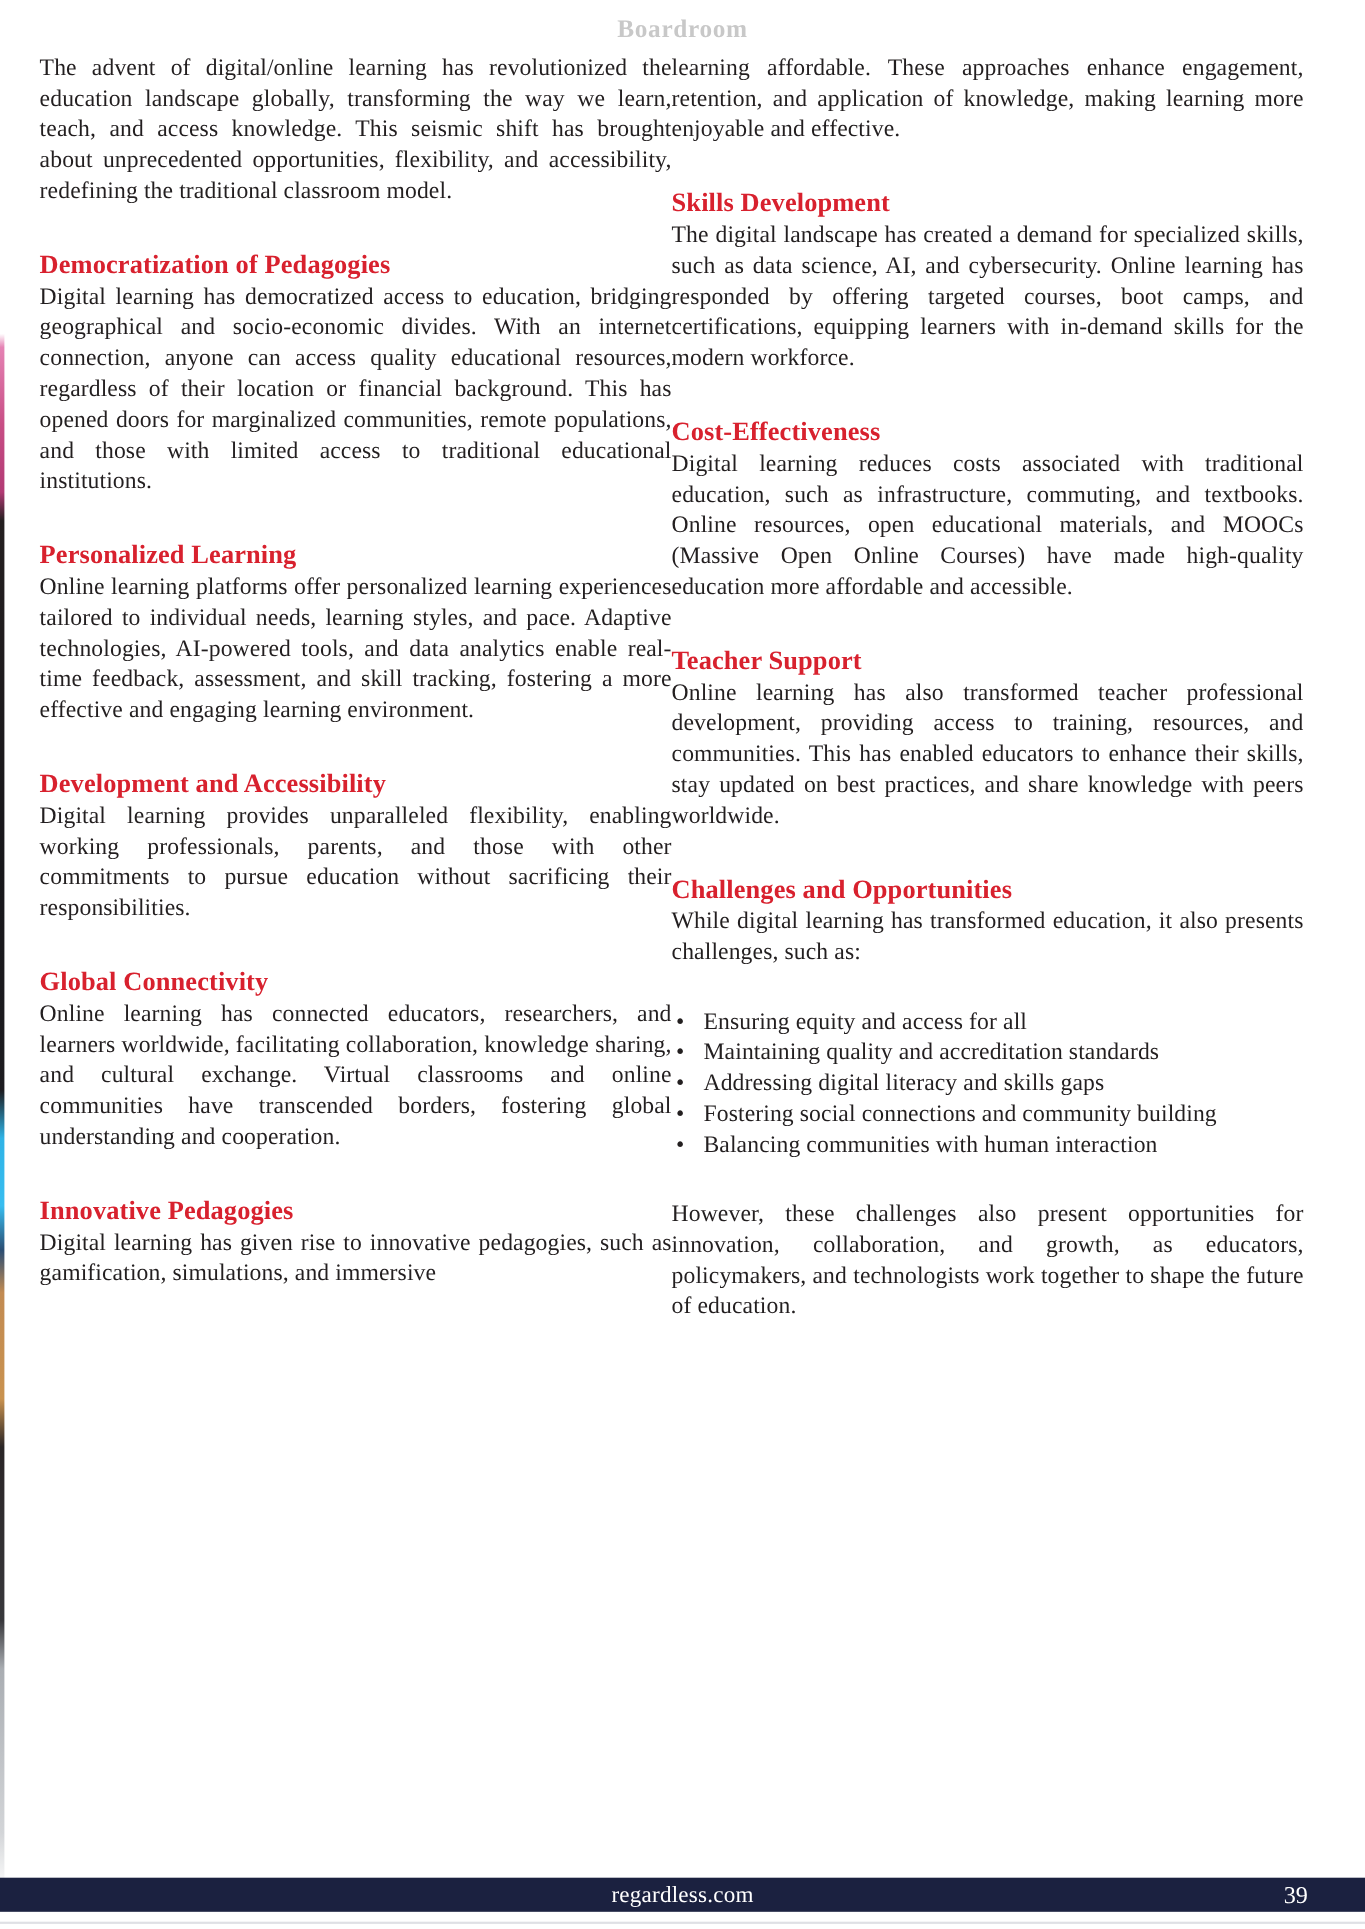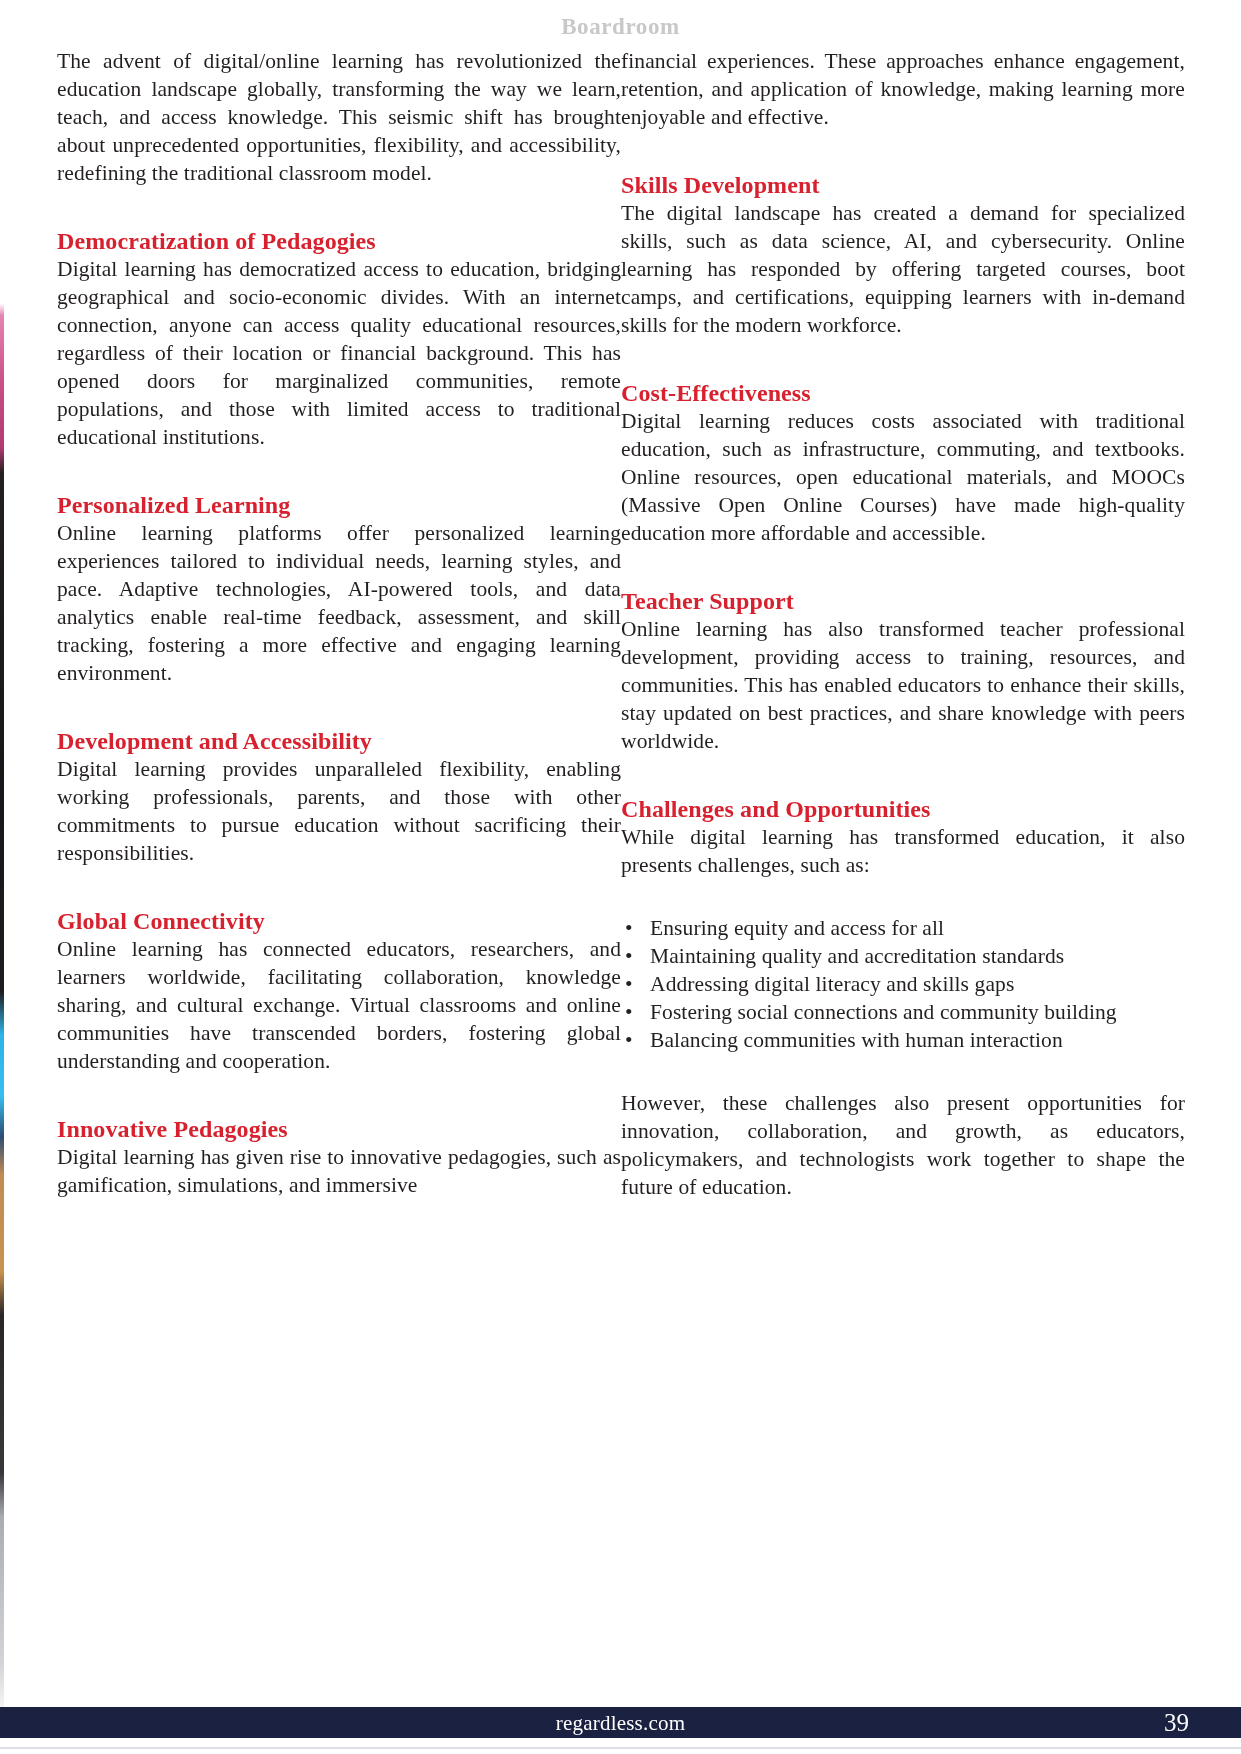--- a/index.html
+++ b/index.html
@@ -39,21 +39,21 @@
     margin-top:12px;
     text-align:center;
     font-size:23px;
     font-weight:700;
     letter-spacing:.6px;
     color:var(--brand-gray);
     line-height:30px;
   }
   .content{
     display:flex;
-    padding:0 56px 0 57px;
+    padding:0 56px 0 36px;
     margin-top:5px;
   }
   .col{
     flex:1 1 0;
     min-width:0;
   }
   .body-text, .bullets li{
     font-size:21.5px;
     line-height:28px;
     letter-spacing:.1px;
@@ -100,21 +100,21 @@
     transform:translate(-50%,-50%);
     font-size:21px;
     letter-spacing:.2px;
     white-space:nowrap;
   }
   .footer-page{
     position:absolute;
     right:52px;
     top:50%;
     transform:translateY(-50%);
-    font-size:25px;
+    font-size:22px;
   }
   .footer-hairline{
     position:absolute;
     left:0;right:0;
     bottom:5px;
     height:2px;
     background:#c4c6cf;
     opacity:.55;
   }
 </style>
@@ -152,21 +152,21 @@
         <p class="body-text">Online learning has connected educators, researchers, and learners worldwide, facilitating collaboration, knowledge sharing, and cultural exchange. Virtual classrooms and online communities have transcended borders, fostering global understanding and cooperation.</p>
       </section>
 
       <section class="section">
         <h3 class="section-heading">Innovative Pedagogies</h3>
         <p class="body-text">Digital learning has given rise to innovative pedagogies, such as gamification, simulations, and immersive</p>
       </section>
     </div>
 
     <div class="col">
-      <p class="body-text">financial experiences. These approaches enhance engagement, retention, and application of knowledge, making learning more enjoyable and effective.</p>
+      <p class="body-text">learning affordable. These approaches enhance engagement, retention, and application of knowledge, making learning more enjoyable and effective.</p>
 
       <section class="section">
         <h3 class="section-heading">Skills Development</h3>
         <p class="body-text">The digital landscape has created a demand for specialized skills, such as data science, AI, and cybersecurity. Online learning has responded by offering targeted courses, boot camps, and certifications, equipping learners with in-demand skills for the modern workforce.</p>
       </section>
 
       <section class="section">
         <h3 class="section-heading">Cost-Effectiveness</h3>
         <p class="body-text">Digital learning reduces costs associated with traditional education, such as infrastructure, commuting, and textbooks. Online resources, open educational materials, and MOOCs (Massive Open Online Courses) have made high-quality education more affordable and accessible.</p>
       </section>

